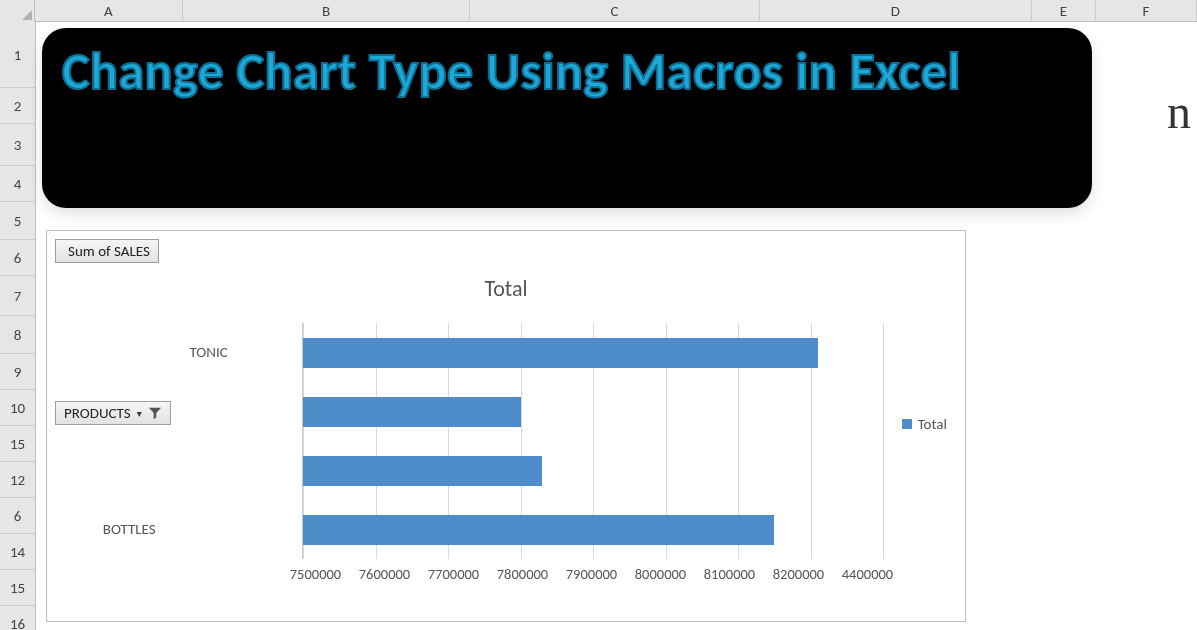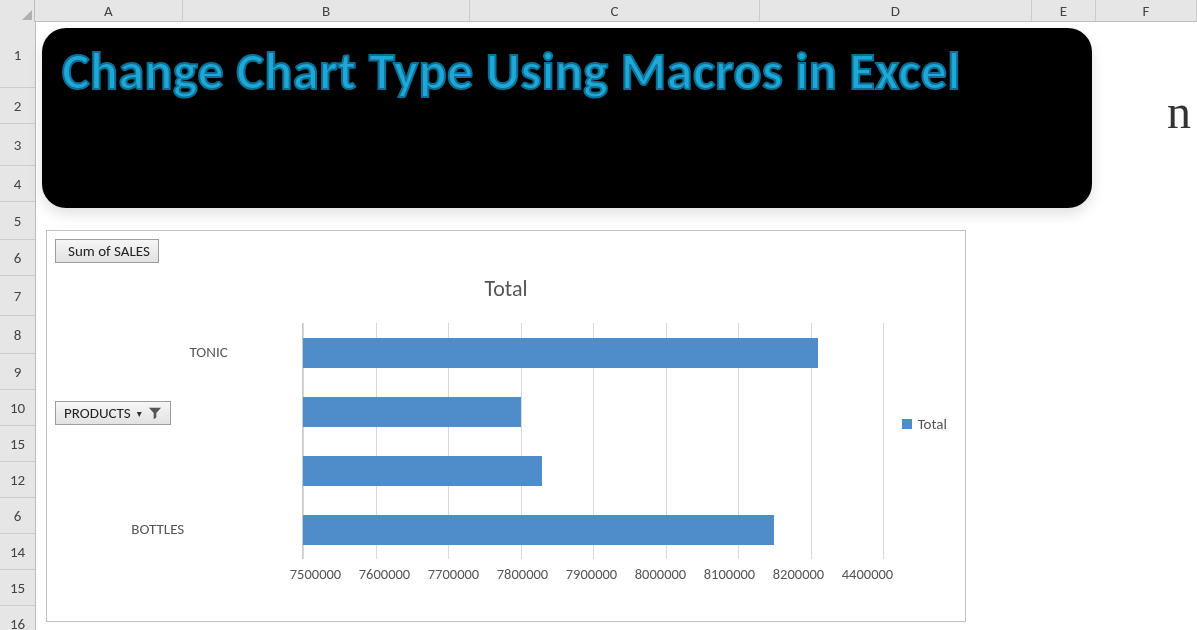--- a/index.html
+++ b/index.html
@@ -241,21 +241,21 @@
         <div class="cat-label" style="top: 19.5px;">TONIC</div>
         <div class="bar" style="width: 514.75px; background: rgb(78, 140, 202);"></div>
       </div>
       <div class="bar-row" style="top: 59px; height: 59px;">
         <div class="bar" style="width: 217.5px; background: rgb(78, 140, 202);"></div>
       </div>
       <div class="bar-row" style="top: 118px; height: 59px;">
         <div class="bar" style="width: 239.25px; background: rgb(78, 140, 202);"></div>
       </div>
       <div class="bar-row" style="top: 177px; height: 59px;">
-        <div class="cat-label" style="top: 19.5px;">BOTTLES</div>
+        <div class="cat-label" style="top: 19.5px; text-align: center;">BOTTLES</div>
         <div class="bar" style="width: 471.25px; background: rgb(78, 140, 202);"></div>
       </div>
     </div>
 
   <div class="x-ticks" id="xticks">
       <div class="x-tick">7500000</div>
       <div class="x-tick">7600000</div>
       <div class="x-tick">7700000</div>
       <div class="x-tick">7800000</div>
       <div class="x-tick">7900000</div>

